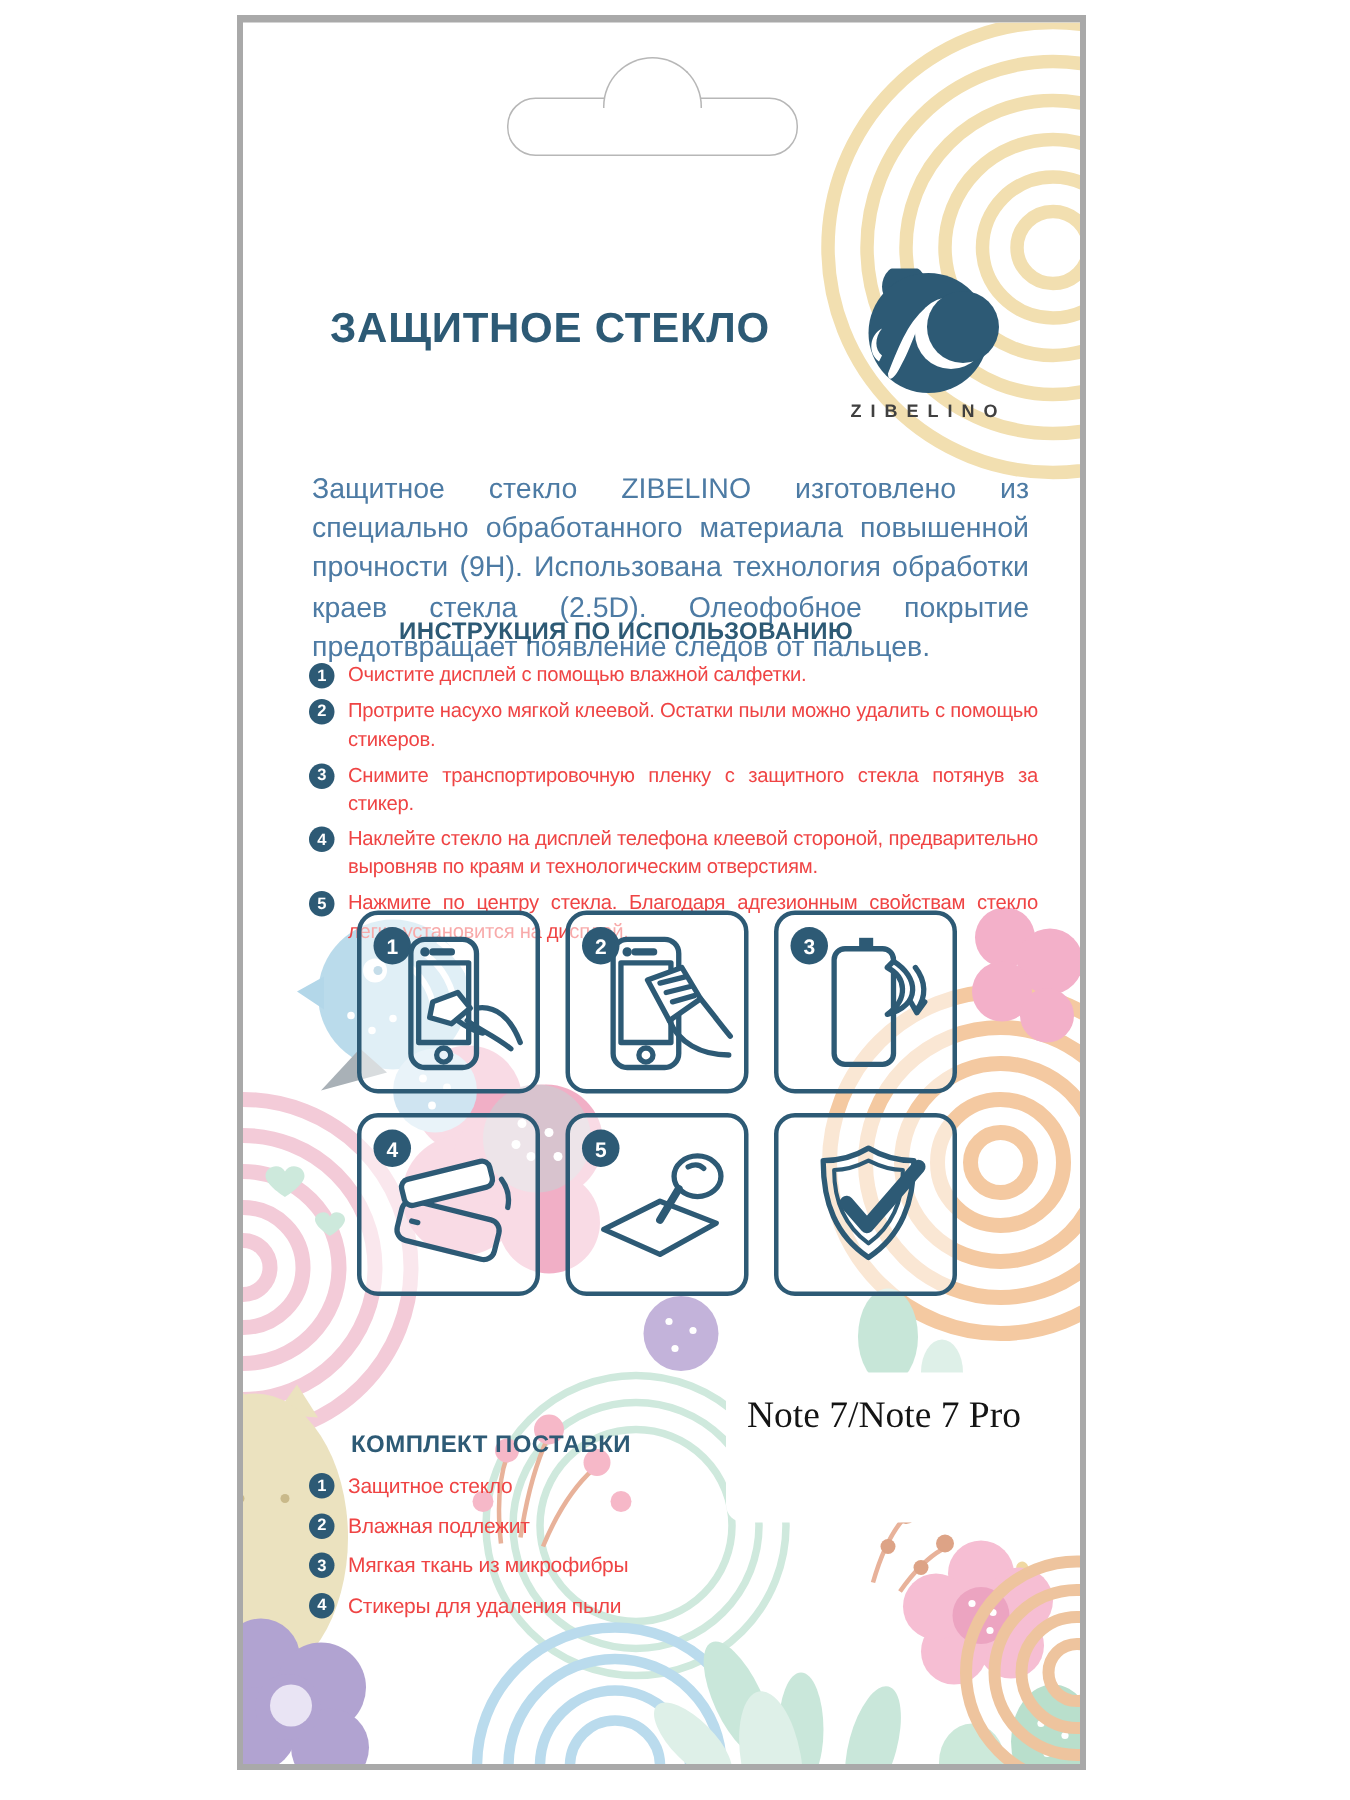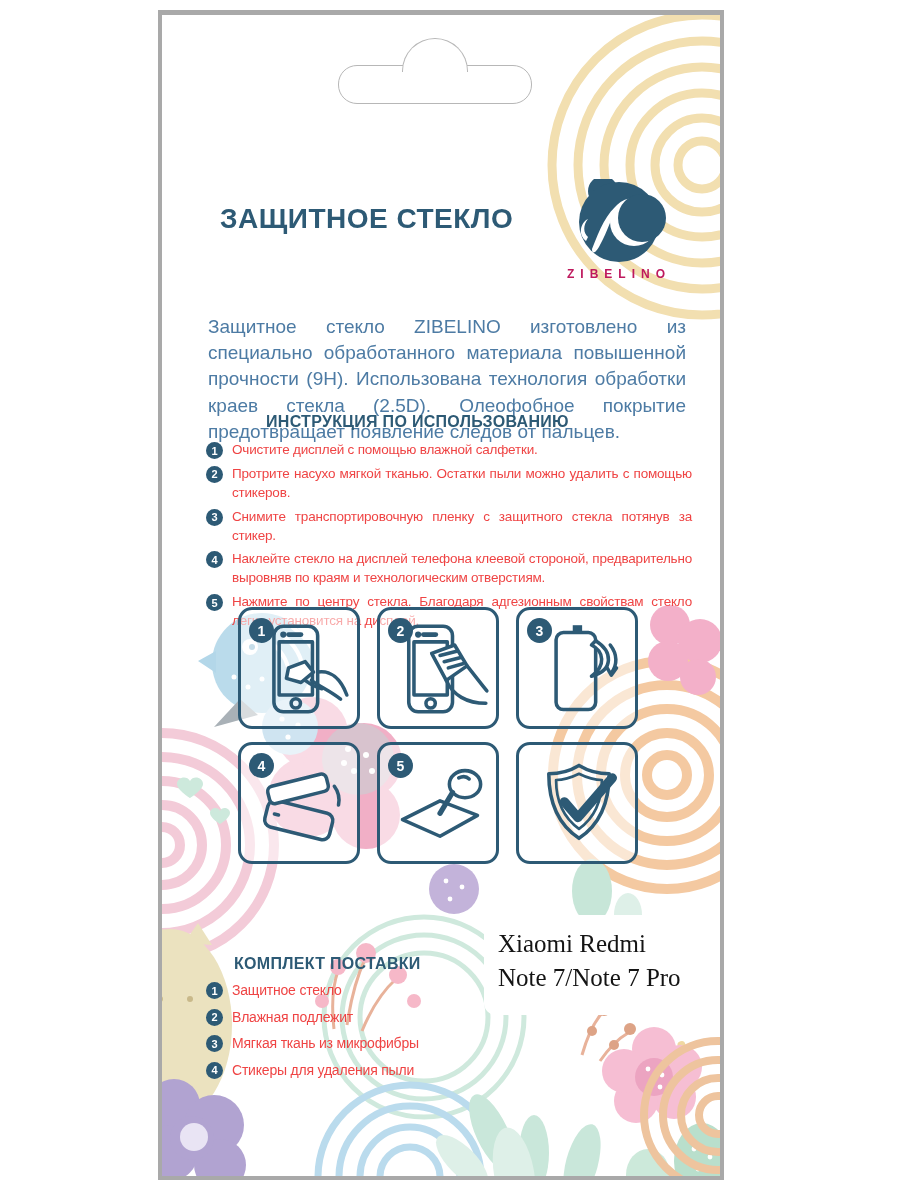--- a/index.html
+++ b/index.html
@@ -11,21 +11,21 @@
 
   
   .hang-pill{position:absolute;left:176px;top:50px;width:192px;height:37px;border:1.5px solid #b7b7b7;
              border-radius:19px;background:#fff;z-index:2;}
   .hang-bump{position:absolute;left:240px;top:23px;width:64px;height:33px;border:1.5px solid #b7b7b7;
              border-bottom:none;border-radius:64px 64px 0 0;background:#fff;z-index:3;}
 
   .title{position:absolute;left:58px;top:188px;font-size:28px;font-weight:bold;color:#2d5a75;
          letter-spacing:.5px;z-index:2;}
   .logo{position:absolute;left:394px;top:164px;width:126px;text-align:center;z-index:2;}
-  .logo-word{margin-top:2px;font-size:12px;letter-spacing:6px;color:#be185d;font-weight:bold;text-align:center;}
+  .logo-word{margin-top:2px;font-size:12px;letter-spacing:6px;color:#404040;font-weight:bold;text-align:center;}
 
   .intro{position:absolute;left:46px;top:280px;width:478px;font-size:19px;line-height:1.38;
          color:#4d7ba4;text-align:justify;z-index:2;}
 
   .sec-heading{font-size:16px;font-weight:bold;color:#2d5a75;letter-spacing:.3px;}
   .instr-heading{position:absolute;left:72px;top:398px;z-index:2;margin-left:32px;}
   .steps{position:absolute;left:44px;top:426px;width:486px;margin:0;padding:0;list-style:none;z-index:2;}
   .steps li{display:flex;margin-bottom:5px;}
   .badge{flex:0 0 17px;width:17px;height:17px;border-radius:50%;background:#2d5a75;color:#fff;
          font-size:11px;font-weight:bold;display:flex;align-items:center;justify-content:center;
@@ -260,21 +260,21 @@
   <p class="intro">Защитное стекло ZIBELINO изготовлено из специально обработанного материала повышенной прочности (9H). Использована технология обработки краев стекла (2.5D). Олеофобное покрытие предотвращает появление следов от пальцев.</p>
 
   <div class="sec-heading instr-heading">ИНСТРУКЦИЯ ПО ИСПОЛЬЗОВАНИЮ</div>
   <ul class="steps">
     <li>
       <span class="badge">1</span>
       <span class="step-text">Очистите дисплей с помощью влажной салфетки.</span>
         </li>
     <li>
       <span class="badge">2</span>
-      <span class="step-text">Протрите насухо мягкой тканью. Остатки пыли можно удалить с помощью стикеров.</span>
+      <span class="step-text">Протрите насухо мягкой клеевой. Остатки пыли можно удалить с помощью стикеров.</span>
         </li>
     <li>
       <span class="badge">3</span>
       <span class="step-text">Снимите транспортировочную пленку с защитного стекла потянув за стикер.</span>
         </li>
     <li>
       <span class="badge">4</span>
       <span class="step-text">Наклейте стекло на дисплей телефона клеевой стороной, предварительно выровняв по краям и технологическим отверстиям.</span>
         </li>
     <li>
@@ -370,21 +370,20 @@
       <span class="badge">3</span>
       <span class="step-text">Мягкая ткань из микрофибры</span>
         </li>
     <li>
       <span class="badge">4</span>
       <span class="step-text">Стикеры для удаления пыли</span>
         </li>
   </ul>
 
   <div class="model-label">
-    <div>Xiaomi Redmi</div>
     <div>Note 7/Note 7 Pro</div>
   </div>
 
   <div class="legal">
   </div>
 
  </div>
 </div>
 
 </body></html>

